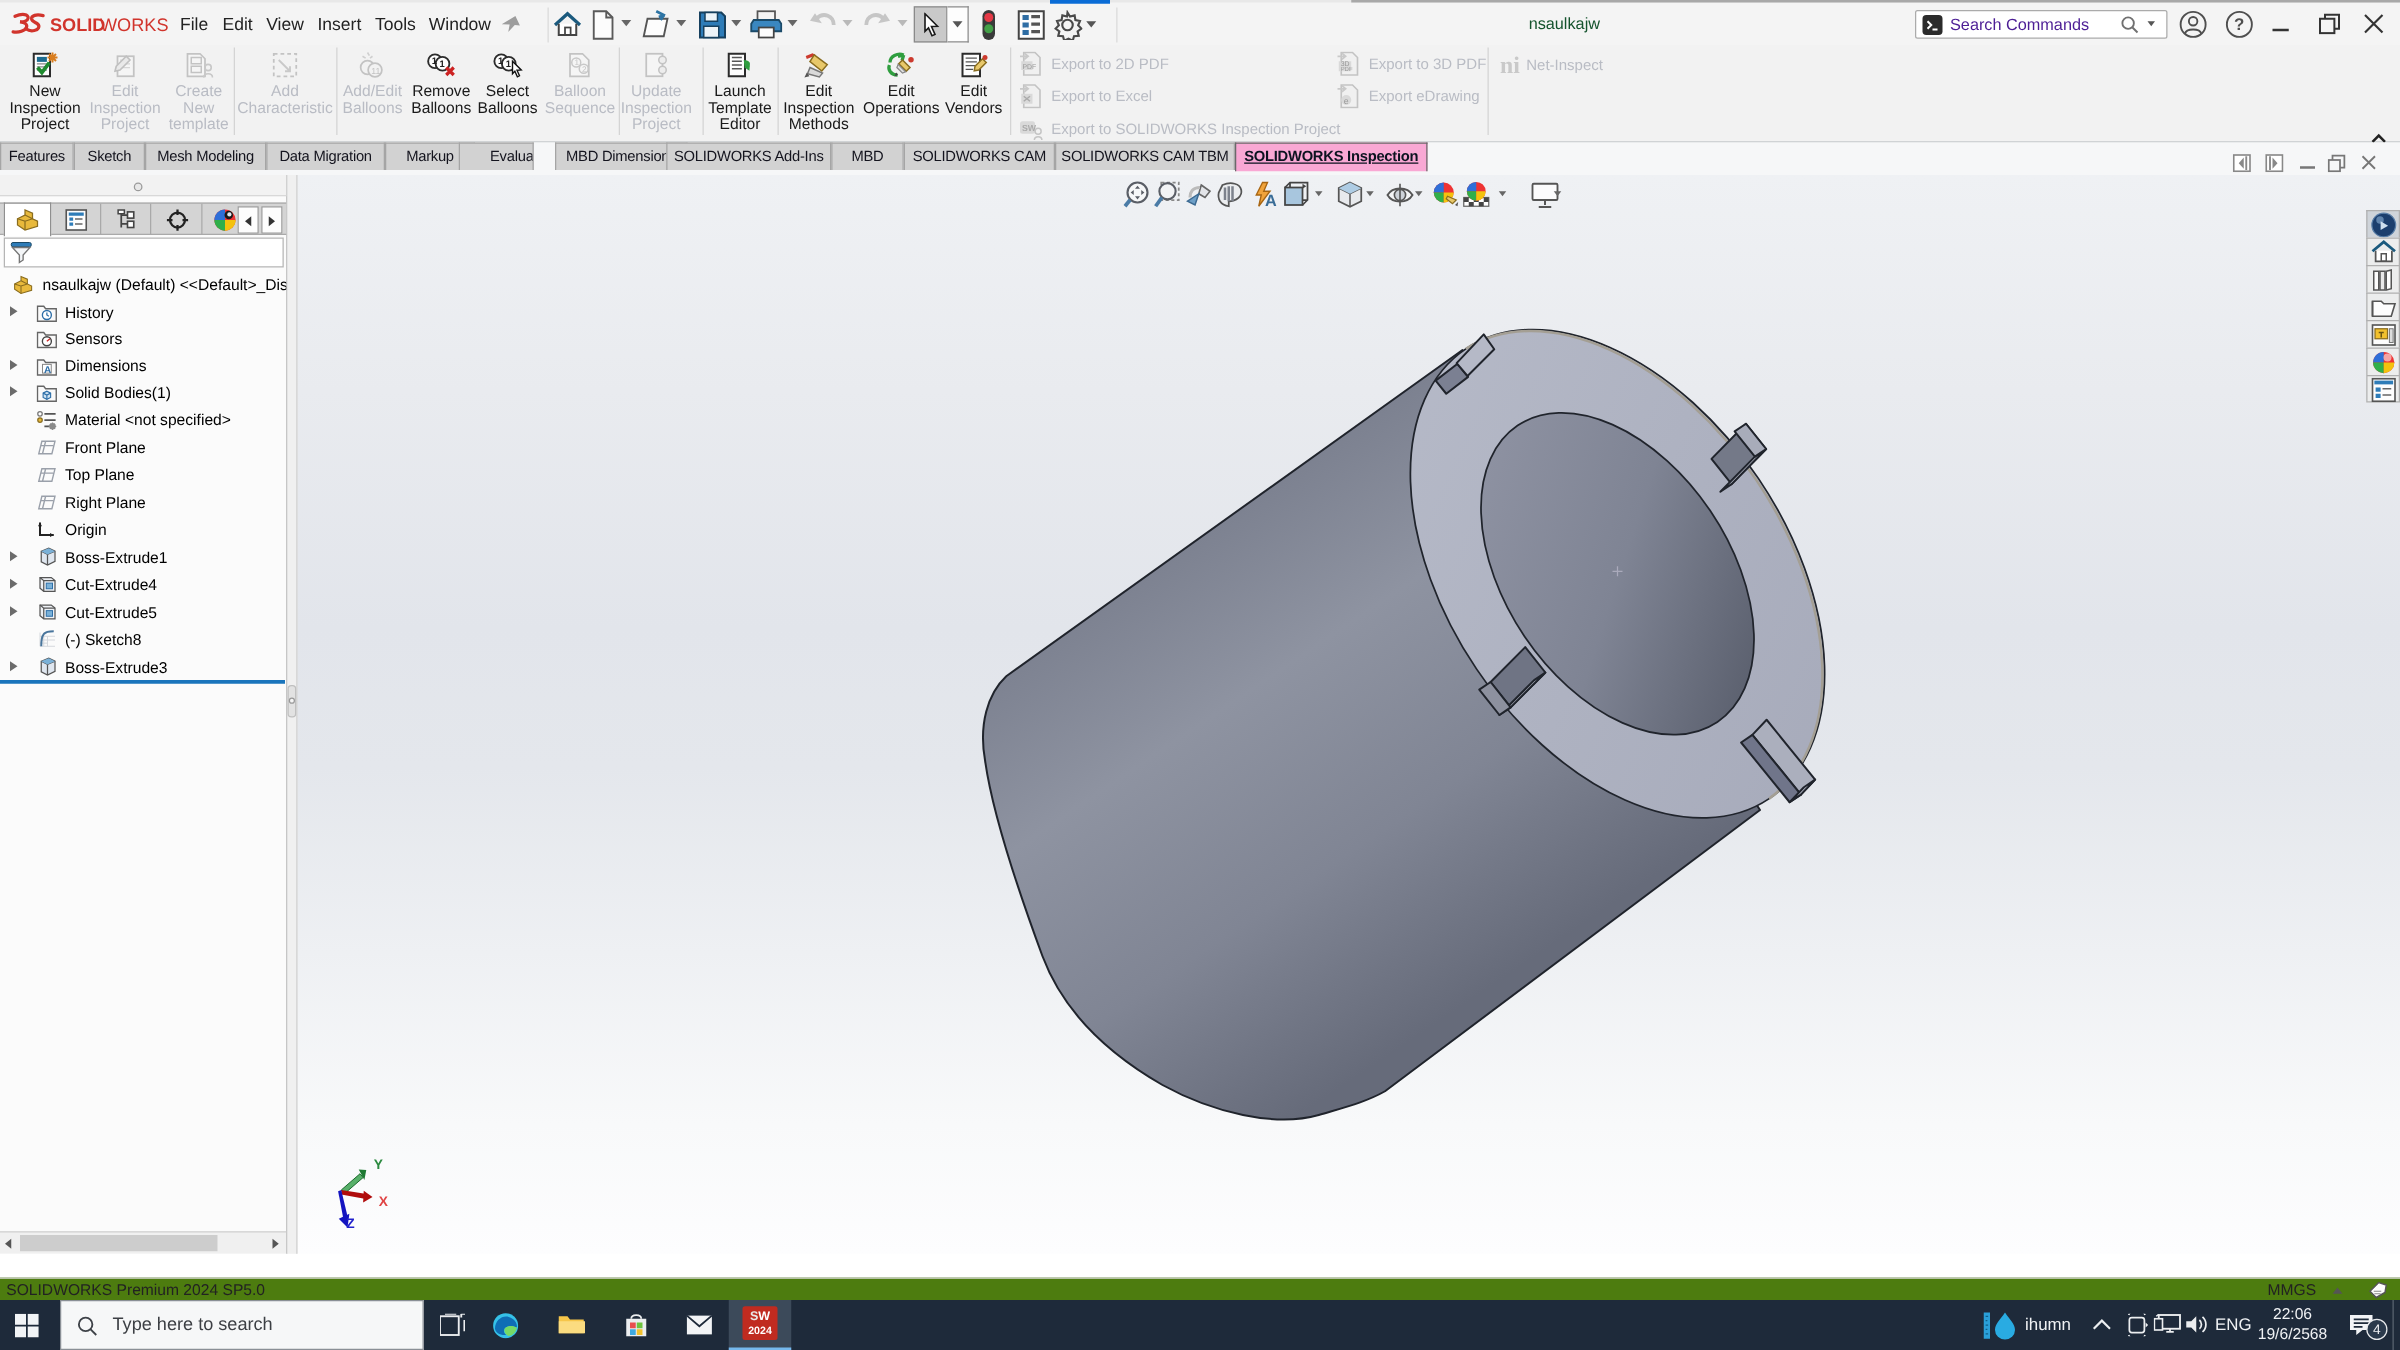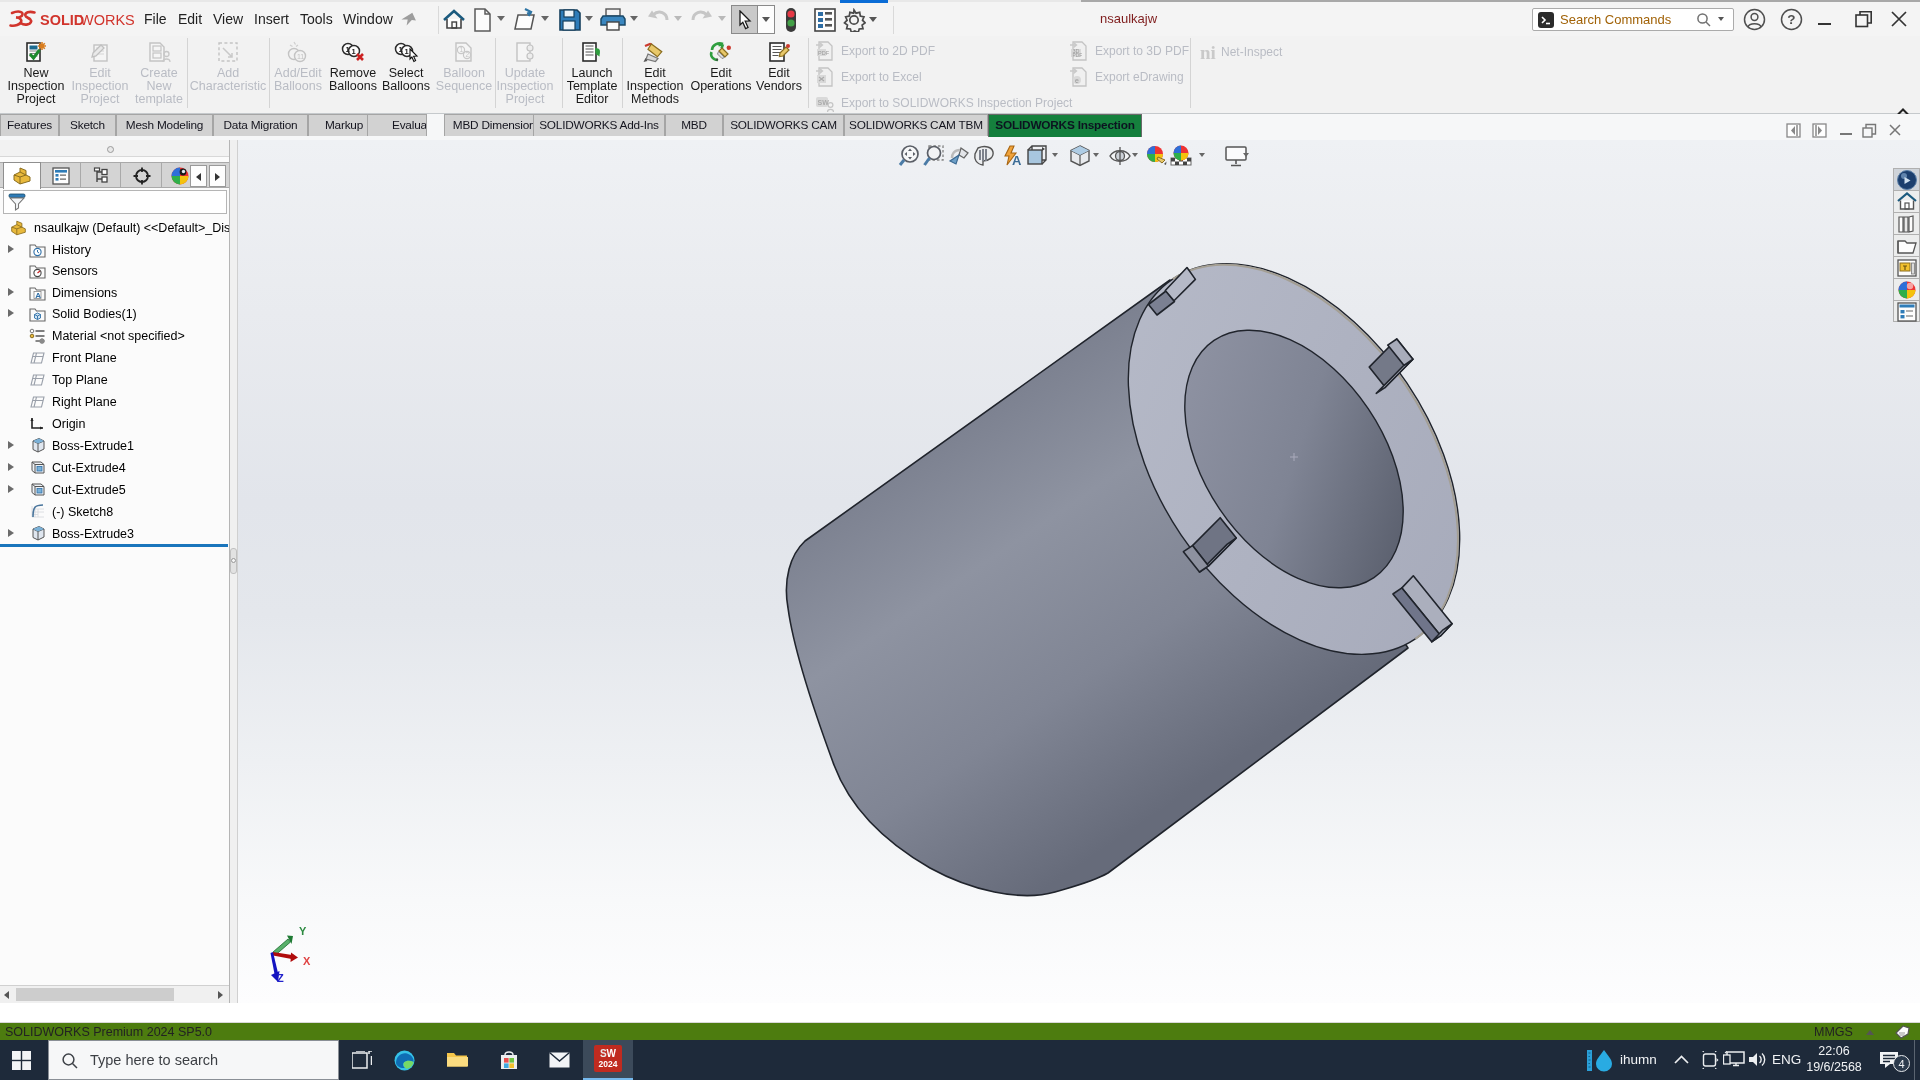--- a/index.html
+++ b/index.html
@@ -3,34 +3,34 @@
 <style>
 *{margin:0;padding:0;box-sizing:border-box;font-family:"Liberation Sans",sans-serif;}
 html,body{width:1920px;height:1080px;overflow:hidden;background:#fff;}
 .abs{position:absolute;}
 #page{position:relative;width:1920px;height:1080px;}
 
 #titlebar{position:absolute;left:0;top:0;width:1920px;height:36px;background:#f4f4f4;border-top:2px solid #e8e8e8;}
 #titlebar .menu{position:absolute;top:9px;font-size:14px;color:#222;}
 .vsep{position:absolute;top:4px;width:1px;height:28px;background:#d9d9d9;}
 #swlogo{position:absolute;left:8px;top:6px;}
-#doctitle{position:absolute;left:1100px;top:9px;width:180px;text-align:left;font-size:13px;color:#7f1d1d;}
+#doctitle{position:absolute;left:1100px;top:9px;width:180px;text-align:right;font-size:13px;color:#14532d;}
 #searchbox{position:absolute;left:1532px;top:6px;width:202px;height:23px;background:#fff;border:1px solid #ababab;border-radius:2px;}
 
 #ribbon{position:absolute;left:0;top:36px;width:1920px;height:78px;background:#f2f2f2;border-bottom:1px solid #c5c9cc;}
 .rbtn{position:absolute;top:2px;text-align:center;font-size:12.5px;line-height:13px;color:#1a1a1a;}
 .rbtn.dis{color:#b9bcc4;}
 .rbtn .ric{display:block;margin:3px auto 4px auto;}
 .rdiv{position:absolute;top:2px;height:70px;width:1px;background:#d4d4d4;}
 .rlist{position:absolute;font-size:12px;color:#b9bcc4;}
 .rlist .row{position:absolute;white-space:nowrap;}
 
 #tabrow{position:absolute;left:0;top:114px;width:1920px;height:26px;background:#f6f7f8;}
 .ctab{position:absolute;top:0;height:22px;background:#d2d2d2;border:1px solid #a5a5a5;border-bottom:none;font-size:11.8px;letter-spacing:-0.2px;color:#14141e;text-align:center;line-height:21px;white-space:nowrap;overflow:hidden;}
-.ctab.active{background:#15803d;border:1px solid #6a6a6a;border-bottom:none;height:23px;font-weight:bold;color:#0c1320;}
+.ctab.active{background:#f9a8d4;border:1px solid #6a6a6a;border-bottom:none;height:23px;font-weight:bold;color:#0c1320;text-decoration:underline;}
 
 #main{position:absolute;left:0;top:140px;width:1920px;height:863px;}
 #viewport{position:absolute;left:230px;top:0;width:1690px;height:863px;
 background:linear-gradient(180deg,#eff1f4 0%,#e9ebef 20%,#e2e5eb 42%,#e4e7ec 55%,#eef0f3 72%,#f8f9fa 88%,#fdfdfe 100%);}
 #leftpanel{position:absolute;left:0;top:0;width:230px;height:863px;background:#fbfbfb;border-right:1px solid #b5b5b5;}
 #splitter{position:absolute;left:230px;top:0;width:8px;height:863px;background:#f0f0f0;border-right:1px solid #d0d0d0;}
 .treerow{position:absolute;left:0;font-size:12.5px;color:#000;height:22px;line-height:22px;white-space:nowrap;}
 .treerow .exp{position:absolute;left:8px;top:6px;border-top:4.5px solid transparent;border-bottom:4.5px solid transparent;border-left:6px solid #6b6b6b;}
 .treerow .lbl{position:absolute;left:52px;}
 #leftpanel{overflow:hidden;}
@@ -131,21 +131,21 @@
       </svg>
  <div class="abs" style="left:869px;top:15px;border-left:4px solid transparent;border-right:4px solid transparent;border-top:5px solid #555;"></div>
  <div class="vsep" style="left:893px;"></div>
  <div id="doctitle">nsaulkajw</div>
  <div id="searchbox">
    <div class="abs" style="left:5px;top:3px;width:16px;height:16px;background:#2b2b2b;border-radius:3px;"></div>
    <svg class="abs" style="left:5px;top:3px;" width="16" height="16" viewBox="0 0 16 16">
           <path d="M4 5 l3 3 -3 3" stroke="#fff" stroke-width="1.6" fill="none"></path>
           <path d="M8 11.5 h4" stroke="#fff" stroke-width="1.6"></path>
         </svg>
-   <div class="abs" style="left:27px;top:3px;font-size:13px;color:#a16207;">Search Commands</div>
+   <div class="abs" style="left:27px;top:3px;font-size:13px;color:#4c1d95;">Search Commands</div>
    <svg class="abs" style="left:163px;top:3px;" width="16" height="16" viewBox="0 0 16 16">
           <circle cx="6.5" cy="6.5" r="4.6" fill="none" stroke="#707070" stroke-width="1.5"></circle>
           <path d="M10 10 l4 4" stroke="#707070" stroke-width="1.5"></path>
         </svg>
    <div class="abs" style="left:185px;top:8px;border-left:3.6px solid transparent;border-right:3.6px solid transparent;border-top:4.5px solid #555;"></div>
  </div>
  <svg class="abs" style="left:1743px;top:6px;" width="23" height="23" viewBox="0 0 23 23">
         <circle cx="11.5" cy="11.5" r="10" fill="none" stroke="#4f4f4f" stroke-width="1.5"></circle>
         <circle cx="11.5" cy="9" r="3.4" fill="none" stroke="#4f4f4f" stroke-width="1.5"></circle>
         <path d="M5 19 c1-4.5 12-4.5 13 0" fill="none" stroke="#4f4f4f" stroke-width="1.5"></path>

